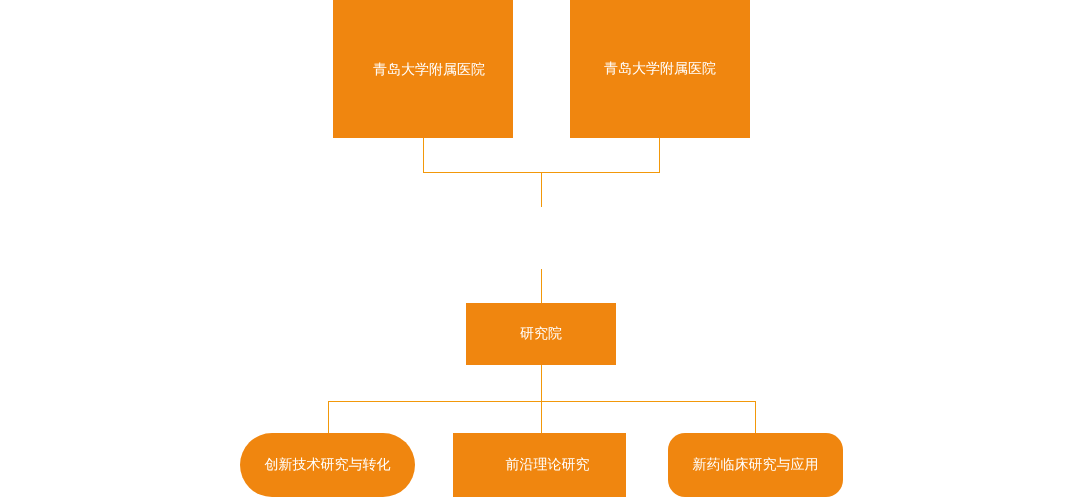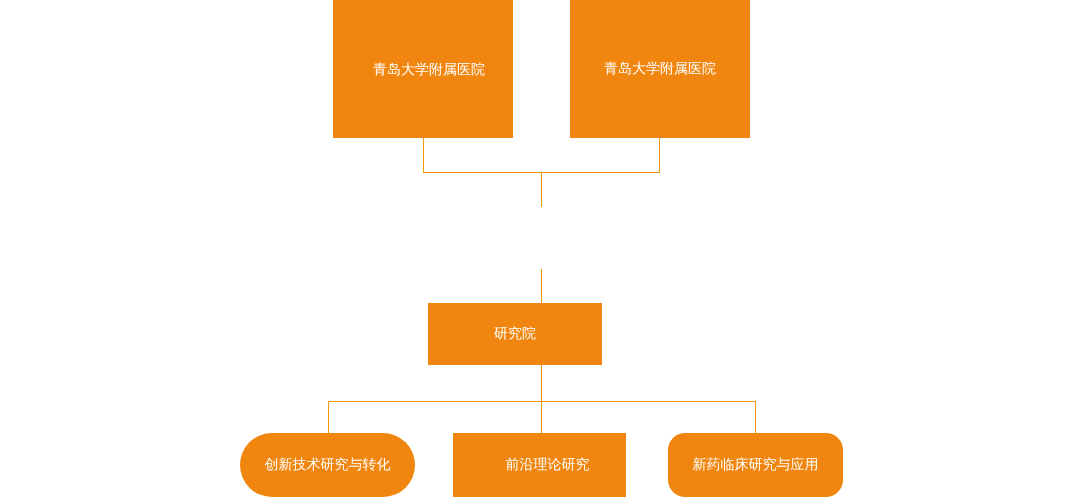--- a/index.html
+++ b/index.html
@@ -36,21 +36,21 @@
     justify-content: center;
     padding-left: 40px;
   }
   .box-founders .founder-line {
     line-height: 31px;
     height: 31px;
     white-space: nowrap;
   }
   .box-experts  { left: 570px; top: 0px;   width: 180px; height: 138px; }
   .box-board    { left: 454px; top: 207px; width: 174px; height: 62px; }
-  .box-institute{ left: 428px; top: 303px; width: 174px; height: 62px; }
+  .box-institute{ left: 466px; top: 303px; width: 150px; height: 62px; }
   .box-child1   { left: 240px; top: 433px; width: 175px; height: 64px; border-radius: 32px; }
   .box-child2   { left: 453px; top: 433px; width: 173px; height: 64px; padding-left: 16px; }
   .box-child3   { left: 668px; top: 433px; width: 175px; height: 64px; border-radius: 17px; }
 
   .line {
     position: absolute;
     background: #F2980A;
   }
   .vline { width: 1px; }
   .hline { height: 1px; }

